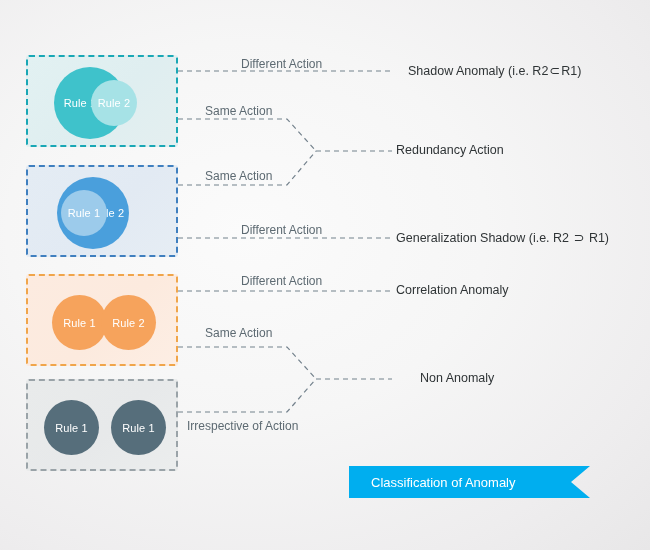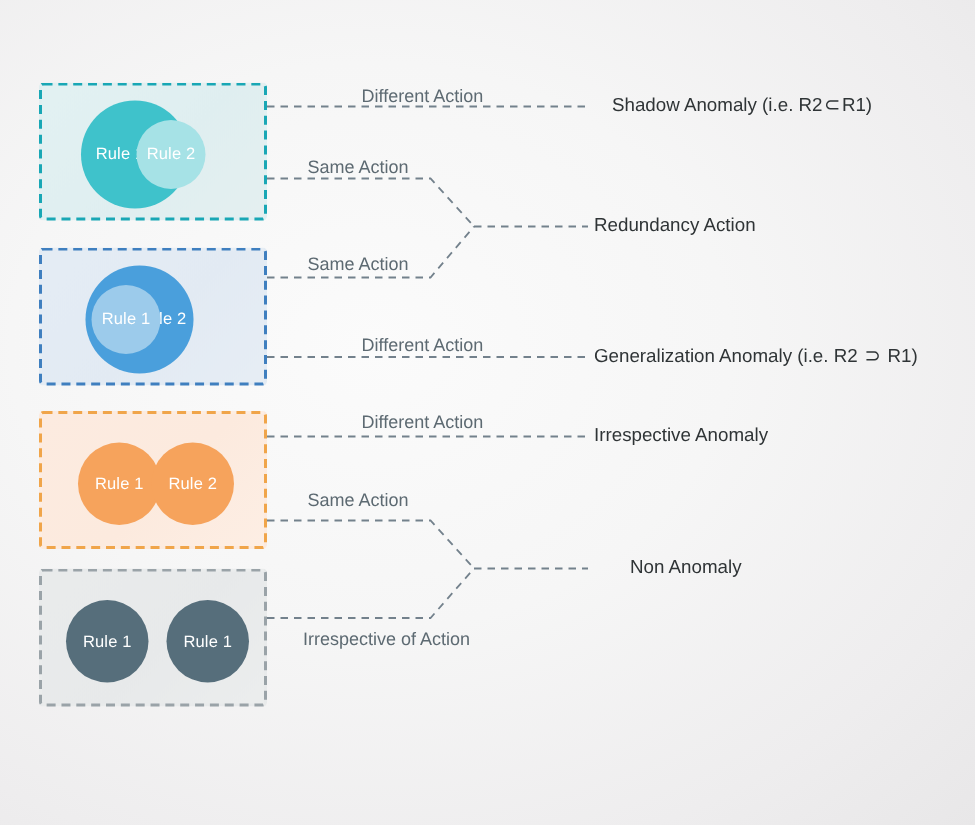--- a/index.html
+++ b/index.html
@@ -173,38 +173,41 @@
       <span class="lbl">Rule 1</span>
     </div>
   </div>
 
   <div class="edge-label" style="left:241px; top:57px;">Different Action</div>
   <div class="edge-label" style="left:205px; top:104px;">Same Action</div>
   <div class="edge-label" style="left:205px; top:169px;">Same Action</div>
   <div class="edge-label" style="left:241px; top:223px;">Different Action</div>
   <div class="edge-label" style="left:241px; top:274px;">Different Action</div>
   <div class="edge-label" style="left:205px; top:326px;">Same Action</div>
-  <div class="edge-label" style="left:202px; top:419px;">Irrespective of Action</div>
+  <div class="edge-label" style="left:187px; top:419px;">Irrespective of Action</div>
 
   <div class="outcome" style="left:396px; top:63px;margin-left:12px;">
     <span>Shadow Anomaly (i.e. R2</span><span class="sym">⊂</span><span>R1)</span>
   </div>
 
   <div class="outcome" style="left:396px; top:143px;">
     <span>Redundancy Action</span>
   </div>
 
   <div class="outcome" style="left:396px; top:230px;">
-    <span>Generalization Anomaly (i.e. R2</span>
+    <span>Generalization Shadow (i.e. R2</span>
     <span class="sym">⊃</span>
     <span>R1)</span>
   </div>
 
   <div class="outcome" style="left:396px; top:283px;">
-    <span>Irrespective Anomaly</span>
+    <span>Correlation Anomaly</span>
   </div>
 
   <div class="outcome" style="left:420px; top:371px;">
     <span>Non Anomaly</span>
   </div>
 
+  <div id="banner" style="left:349px; top:466px; width:241px; height:32px;">
+    <span>Classification of Anomaly</span>
+  </div>
 
 </div>
 
 </body></html>

